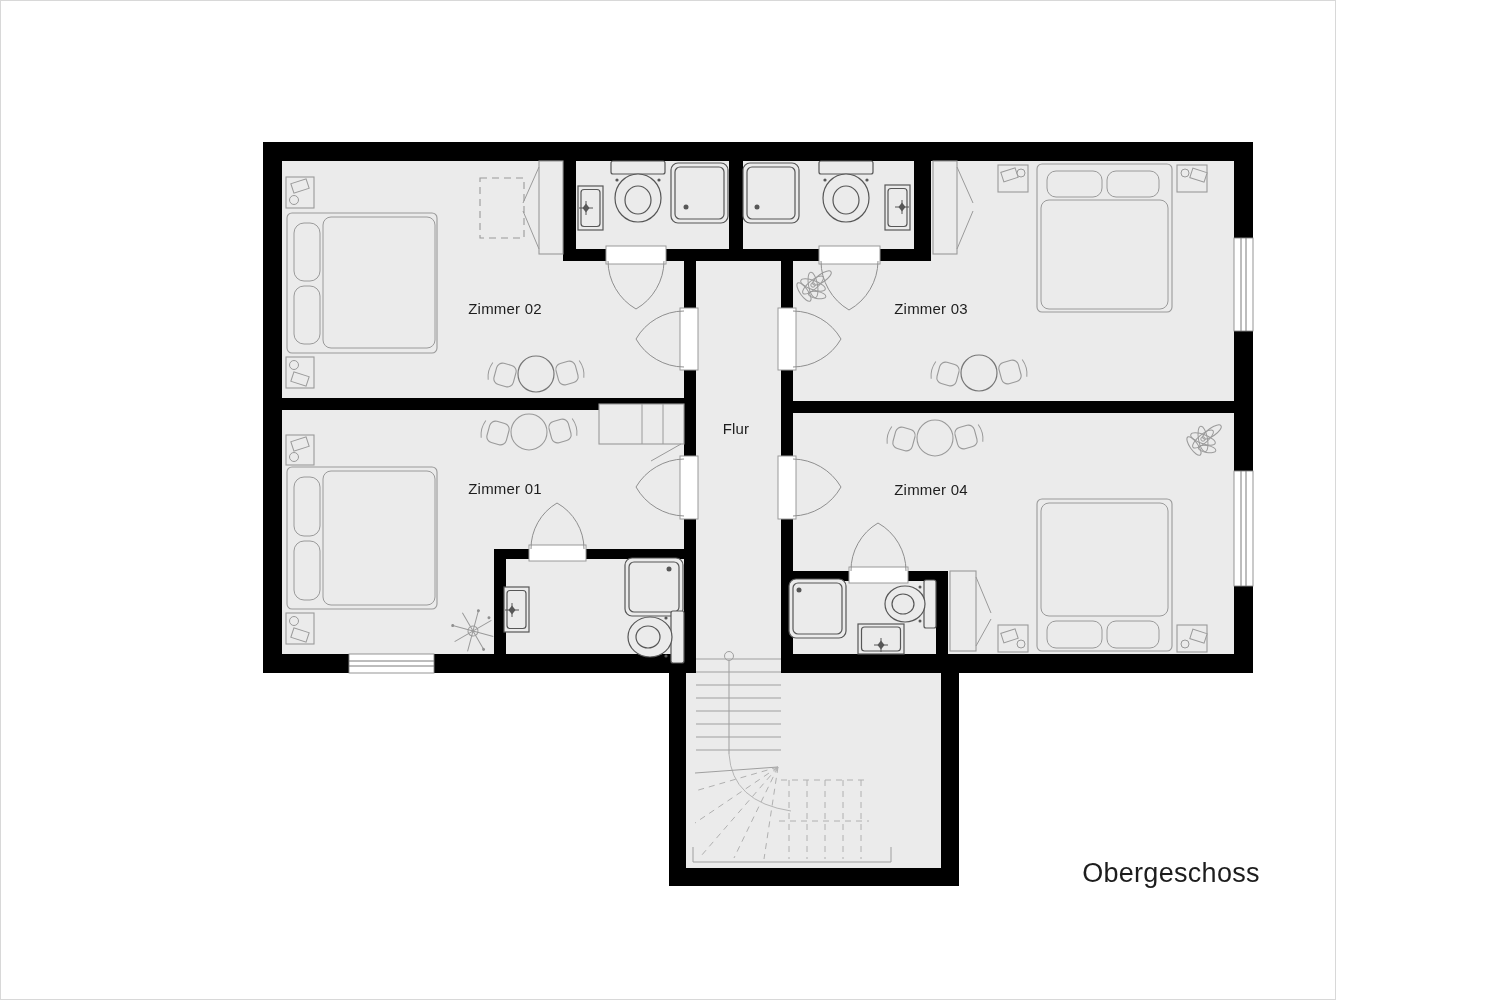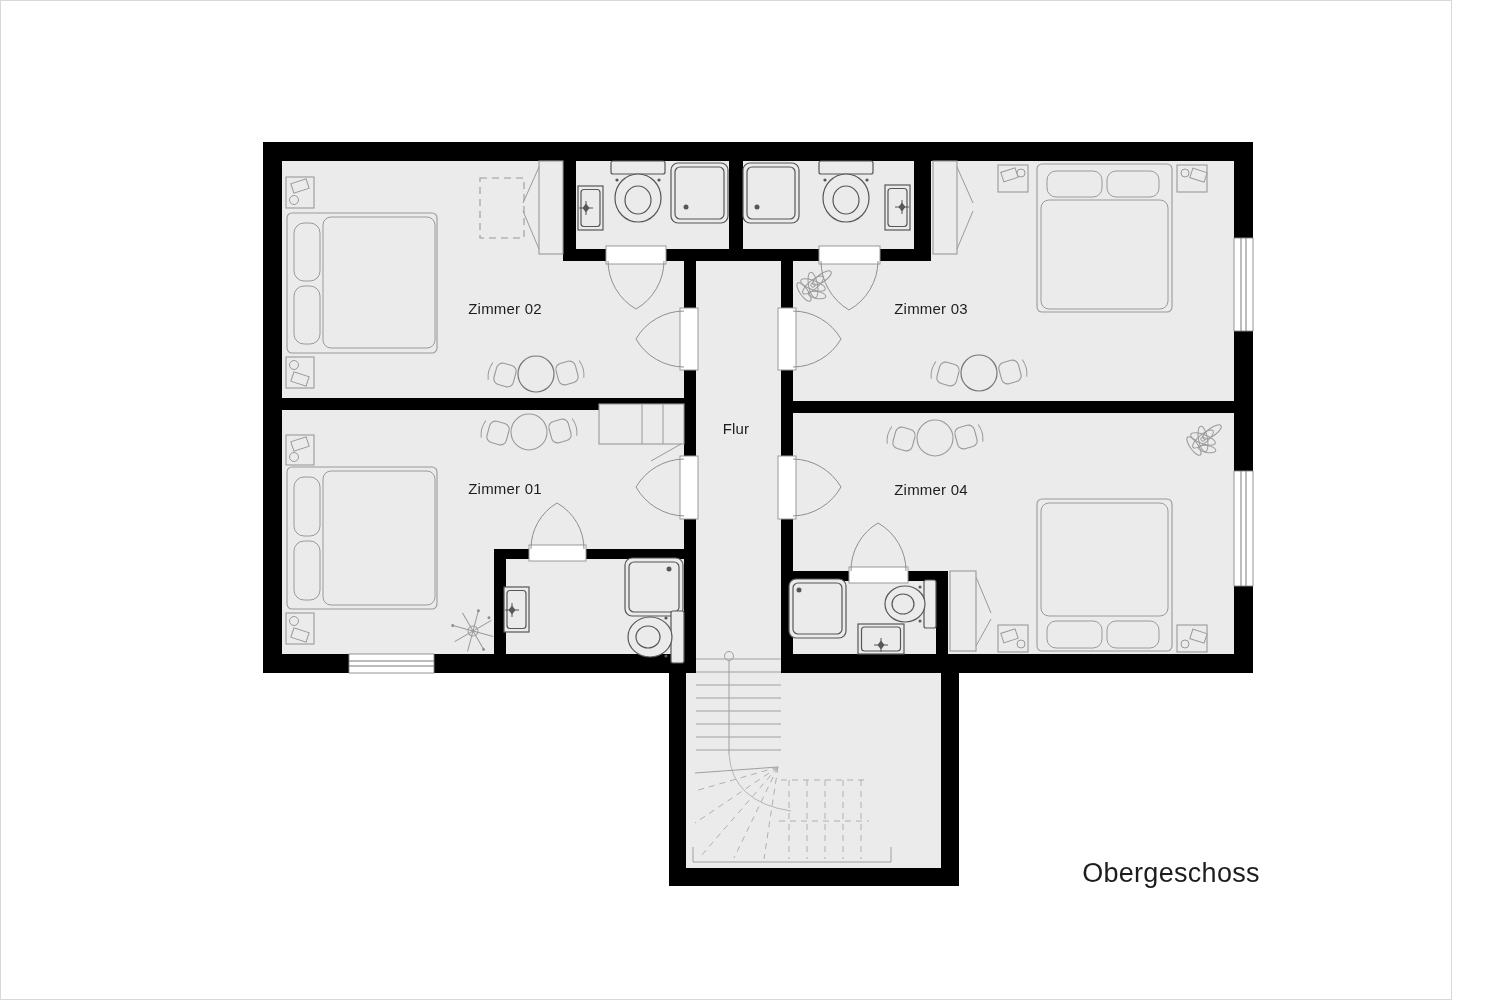--- a/index.html
+++ b/index.html
@@ -1,18 +1,18 @@
 <!DOCTYPE html>
 <html><head>
 <meta charset="utf-8">
 <style>
   html,body{margin:0;padding:0;background:#ffffff;}
   .page{
     position:relative;
-    width:1452px;height:1000px;
+    width:1336px;height:1000px;
     background:#ffffff;
     border:1px solid #d8d8d8;
     box-sizing:border-box;
     font-family:"Liberation Sans", sans-serif;
     overflow:hidden;
   }
   svg{display:block;}
   .wall{fill:#000000;stroke:none;}
   .floor{fill:#ebebeb;stroke:none;}
   .furn{fill:#ebebeb;stroke:#9a9a9a;stroke-width:1.1;}

